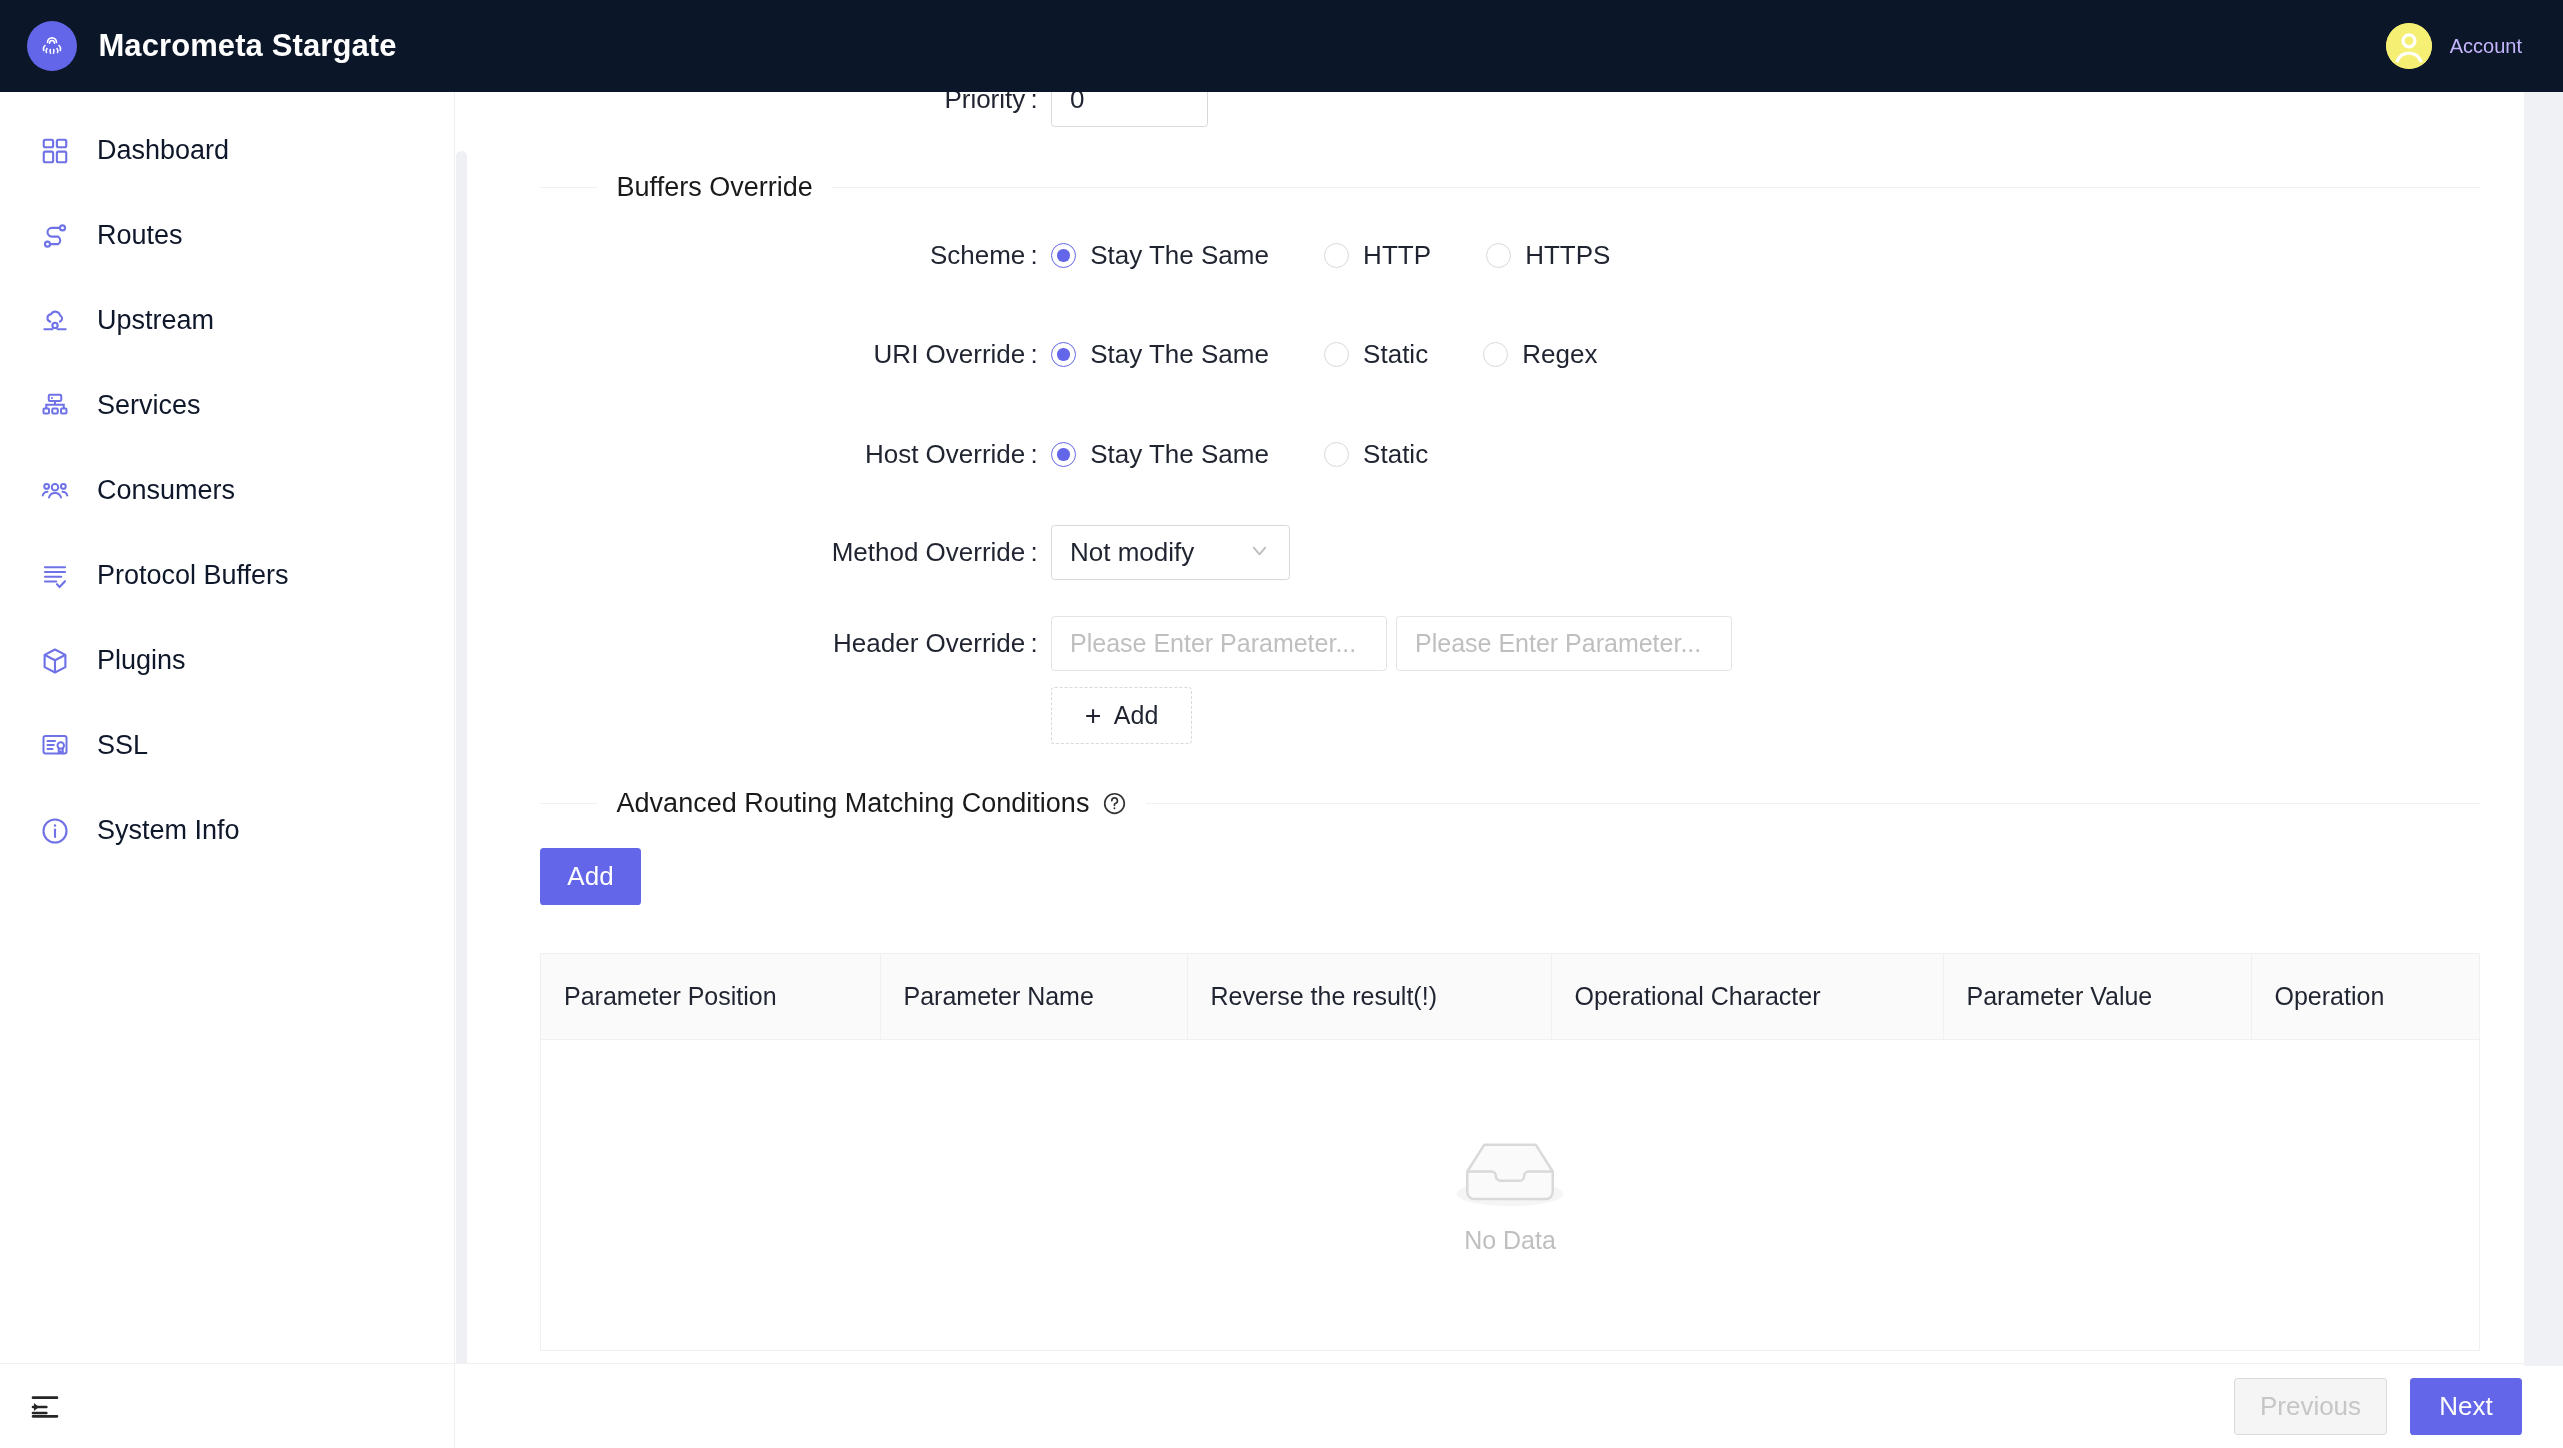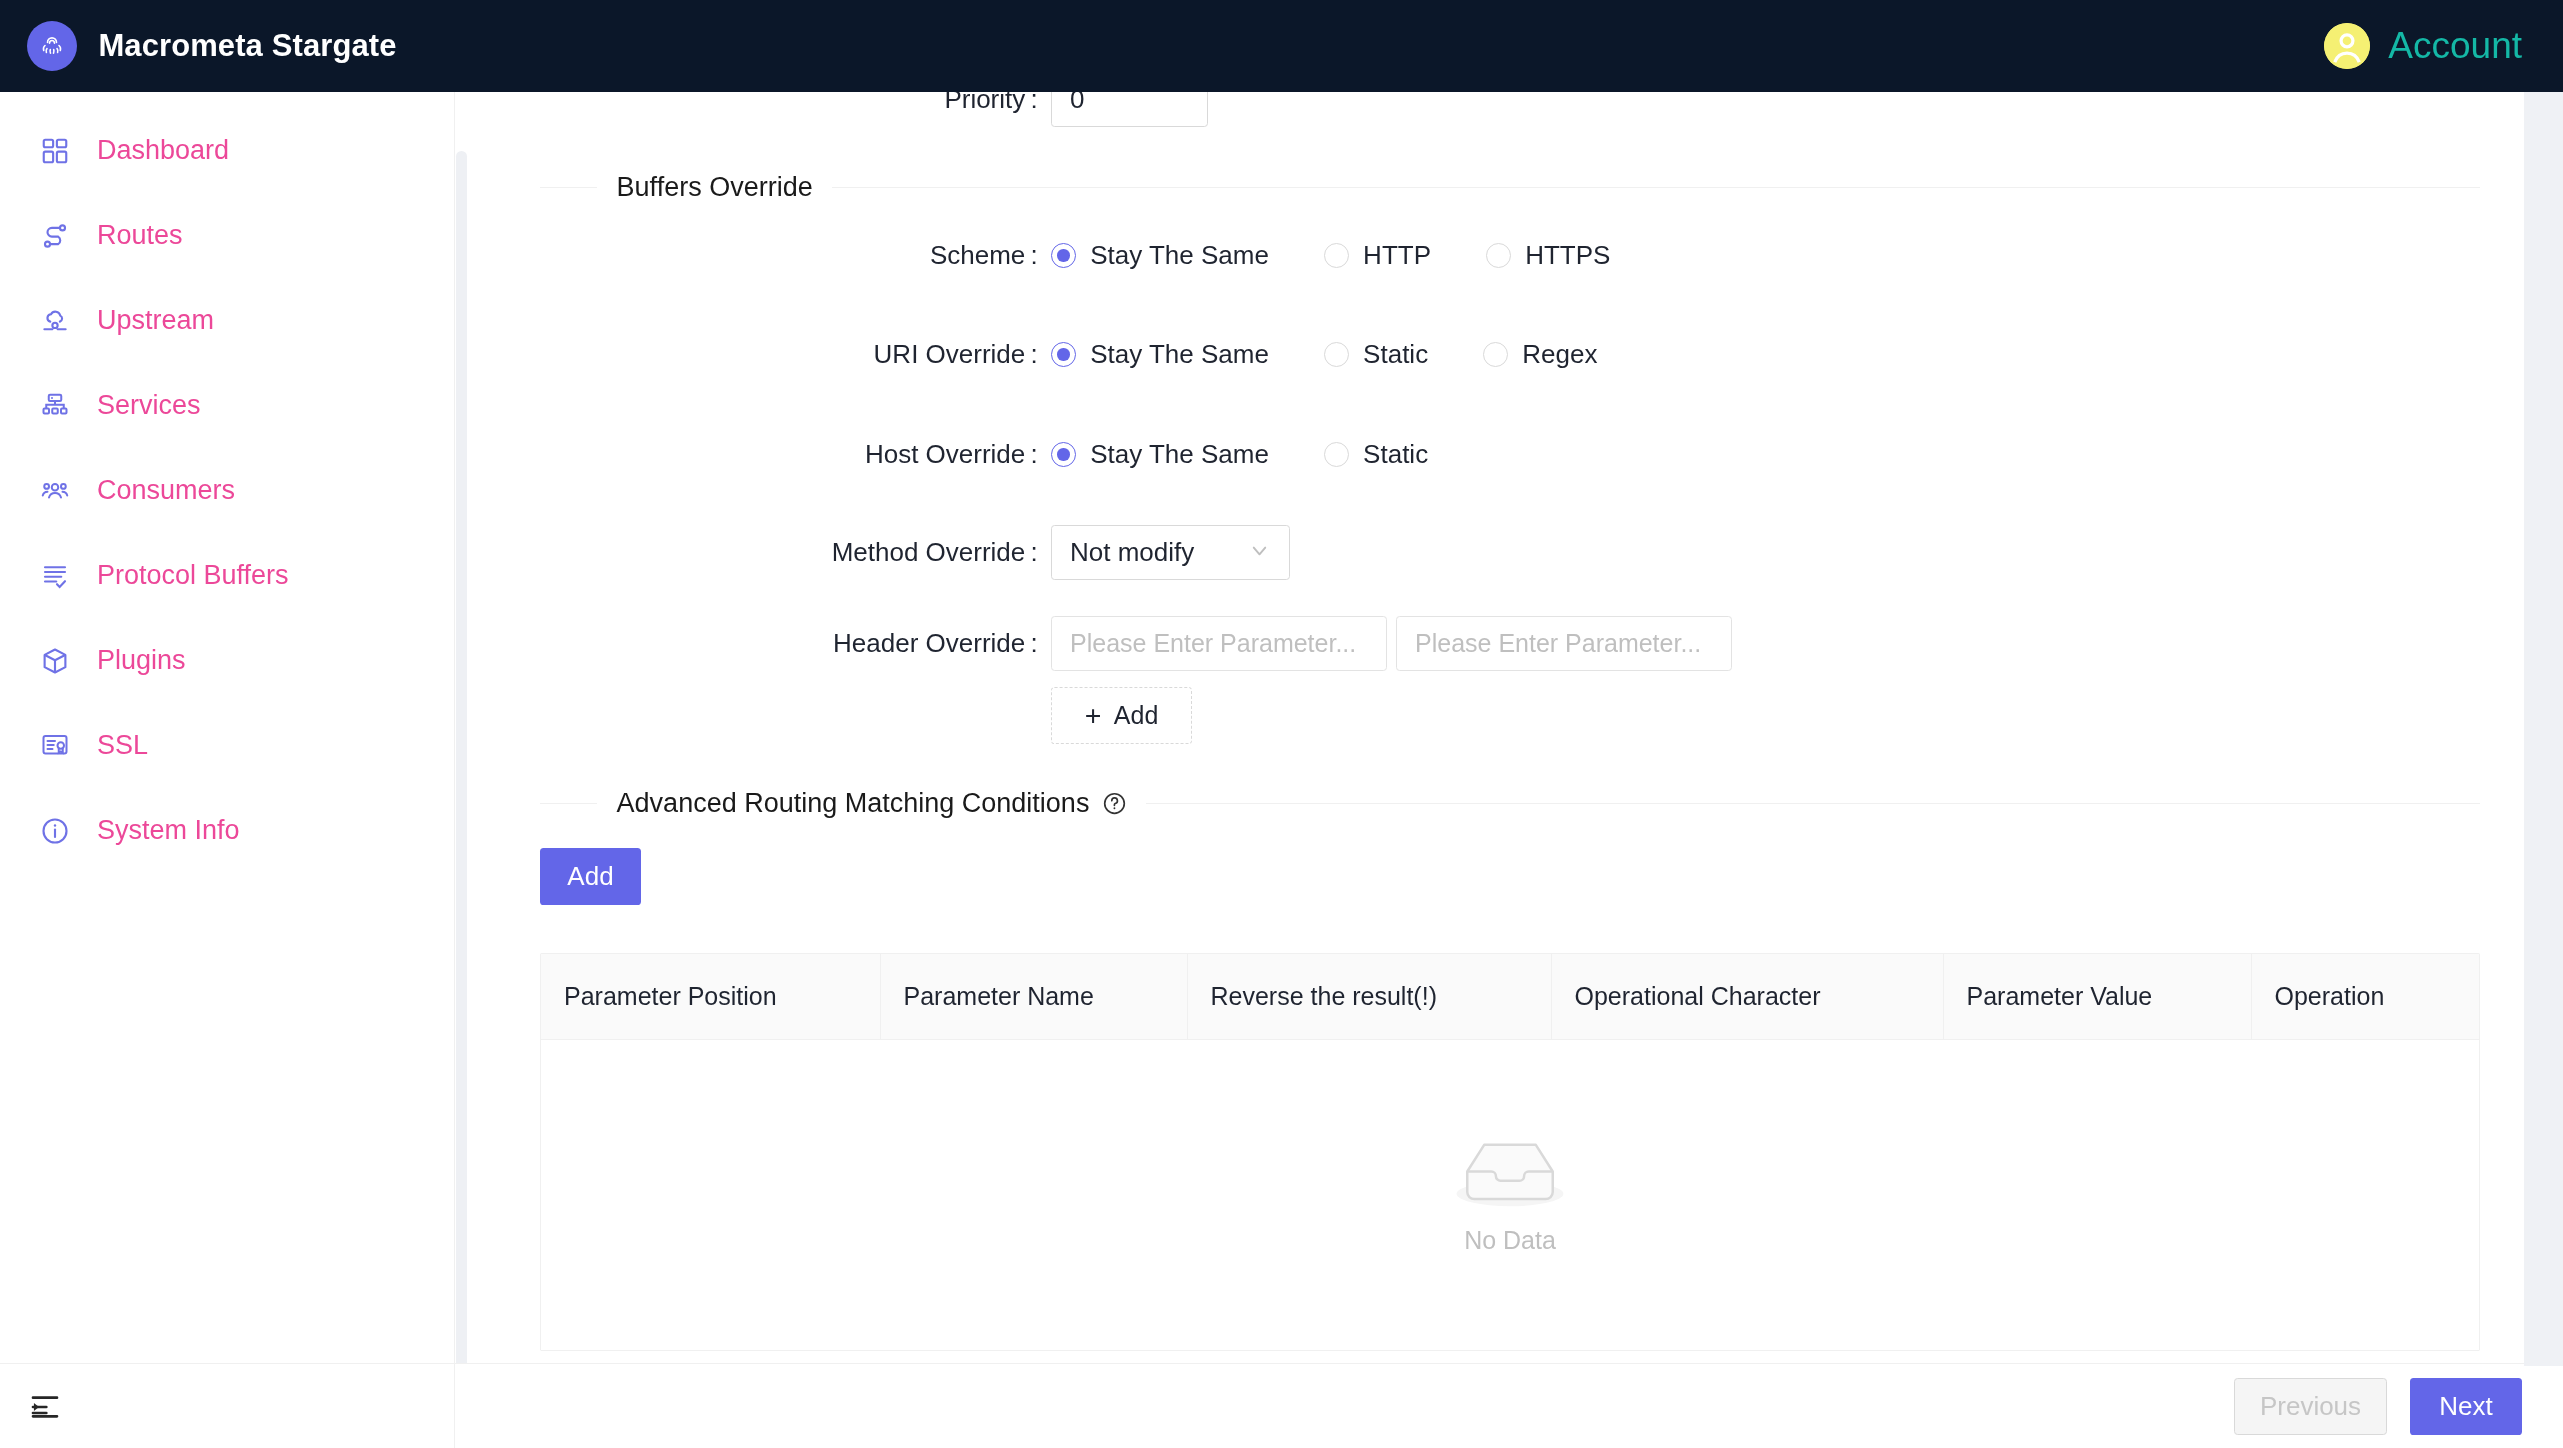--- a/index.html
+++ b/index.html
@@ -38,39 +38,39 @@
   .account {
     position: absolute; right: 41px; top: 0; height: 92px;
     display: flex; align-items: center; gap: 18px;
   }
   .avatar {
     width: 46px; height: 46px; border-radius: 50%;
     background: #f5f073;
     display: flex; align-items: center; justify-content: center;
     overflow: hidden;
   }
-  .account-name { color: #14b8a6; font-size: 37px; font-weight: 400; }
+  .account-name { color: #c4b5fd; font-size: 20px; font-weight: 400; }
 
   
   .sidebar {
     position: absolute; top: 92px; left: 0;
     width: 455px; height: 1357px;
     background: #ffffff;
     border-right: 0.9px solid #f0f0f0;
     z-index: 30;
   }
   .nav { padding-top: 16px; }
   .nav-item {
     display: flex; align-items: center; gap: 27px;
     height: 85px; padding-left: 40px;
     cursor: pointer;
   }
   .nav-icon { width: 30px; height: 30px; flex: 0 0 30px; color: #6f72e6; }
   .nav-icon svg { display:block; width: 30px; height: 30px; }
-  .nav-label { font-size: 27px; color: #ec4899; }
+  .nav-label { font-size: 27px; color: #0f172a; }
 
   .sidebar-footer {
     position: absolute; bottom: 0; left: 0;
     width: 455px; height: 86px;
     border-top: 0.9px solid #f0f0f0;
     display: flex; align-items: center;
   }
   .collapse-btn {
     margin-left: 25px; width: 39px; height: 39px;
     display: flex; align-items: center; justify-content: center;

